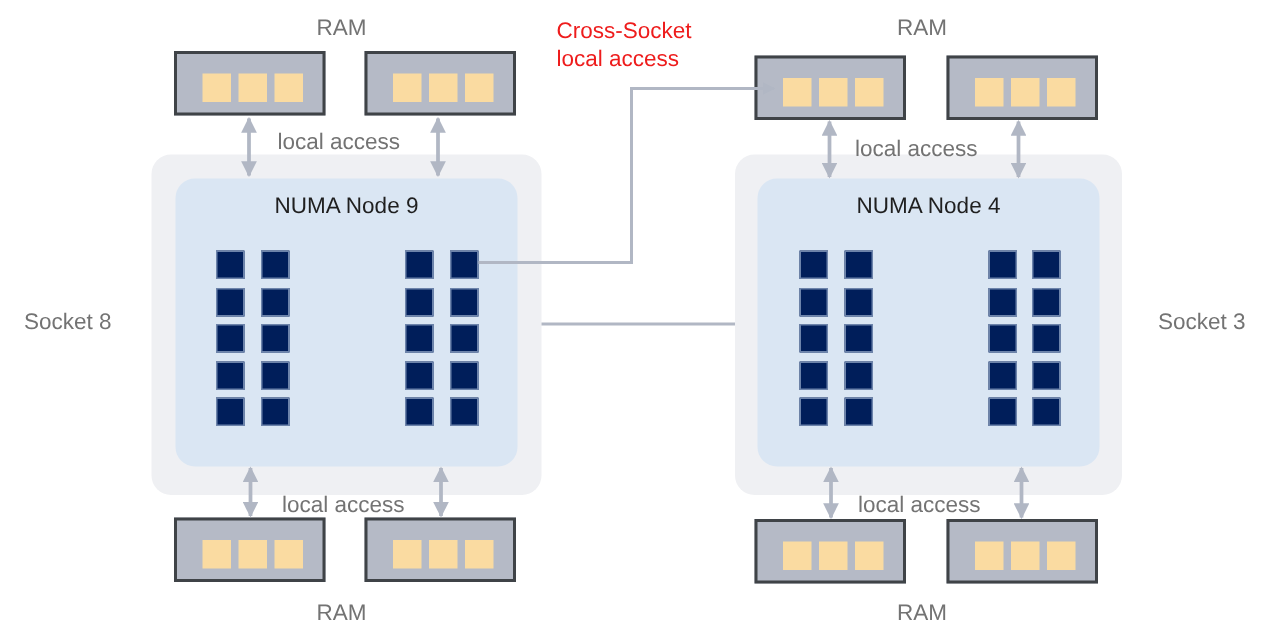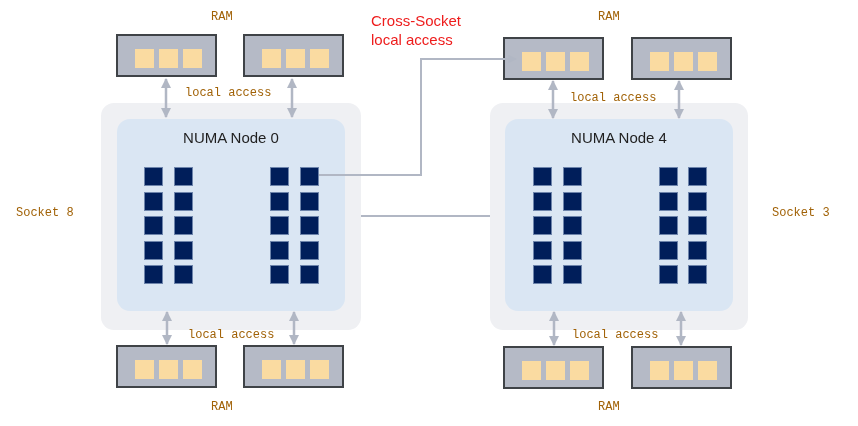--- a/index.html
+++ b/index.html
@@ -1,19 +1,19 @@
 <!DOCTYPE html>
 <html><head>
 <meta charset="utf-8">
 <style>
   html, body { margin: 0; padding: 0; background: #ffffff; }
   body { width: 858px; height: 426px; position: relative; overflow: hidden;
          font-family: "Liberation Sans", sans-serif; color: #222; }
   .abs { position: absolute; }
-  .label { font-size: 12px; color: #a16207; white-space: nowrap; font-family: Liberation Mono, monospace; }
+  .label { font-size: 15px; color: #737373; white-space: nowrap; }
   .red-label { font-size: 15px; color: #ee1c1c; line-height: 19px; white-space: nowrap; }
   .socket { background: #eff0f3; border-radius: 13px; }
   .node { background: #dae6f3; border-radius: 13px; }
   .node-title { font-size: 15px; color: #1f1f1f; text-align: center; width: 100%; position: absolute; top: 10px; left: 0; }
   .ram { background: #b5bac6; border: 2px solid #3f4347; box-sizing: border-box; width: 101px; height: 43px; }
   .chip { position: absolute; top: 13px; width: 19px; height: 19px; background: #fadba1; }
   .core { position: absolute; width: 19px; height: 19px; background: #001e5a; box-shadow: 0 0 0 1px #6d84ab inset; }
   svg.overlay { position: absolute; left: 0; top: 0; pointer-events: none; }
 </style>
 </head>
@@ -25,21 +25,21 @@
 <div class="abs label" style="left:598px;top:400px;">RAM</div>
 
 <div class="abs red-label" style="left:371px;top:11px;">Cross-Socket</div>
 <div class="abs red-label" style="left:371px;top:30px;">local access</div>
 
 <div class="abs label" style="left:16px;top:206px;">Socket 8</div>
 <div class="abs label" style="left:772px;top:206px;">Socket 3</div>
 
 <div class="abs socket" style="left:101px;top:103px;width:260px;height:227px;"></div>
 <div class="abs node" style="left:117px;top:119px;width:228px;height:192px;">
-  <div class="node-title">NUMA Node 0</div>
+  <div class="node-title">NUMA Node 9</div>
 </div>
 
 <div class="abs socket" style="left:490px;top:103px;width:258px;height:227px;"></div>
 <div class="abs node" style="left:505px;top:119px;width:228px;height:192px;">
   <div class="node-title">NUMA Node 4</div>
 </div>
 
 <div id="cores-0">
     <div class="core" style="left: 144px; top: 167px;"></div>
     <div class="core" style="left: 144px; top: 191.5px;"></div>

